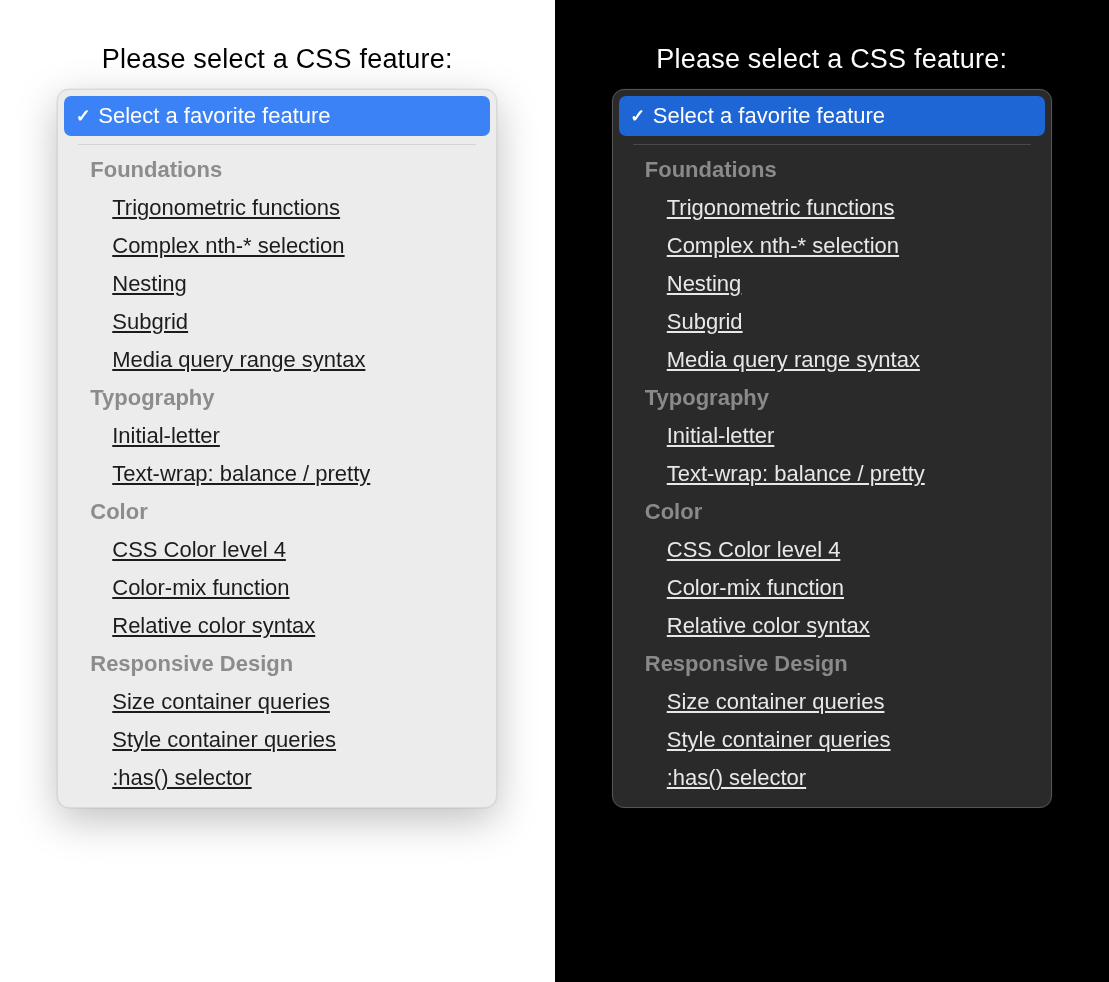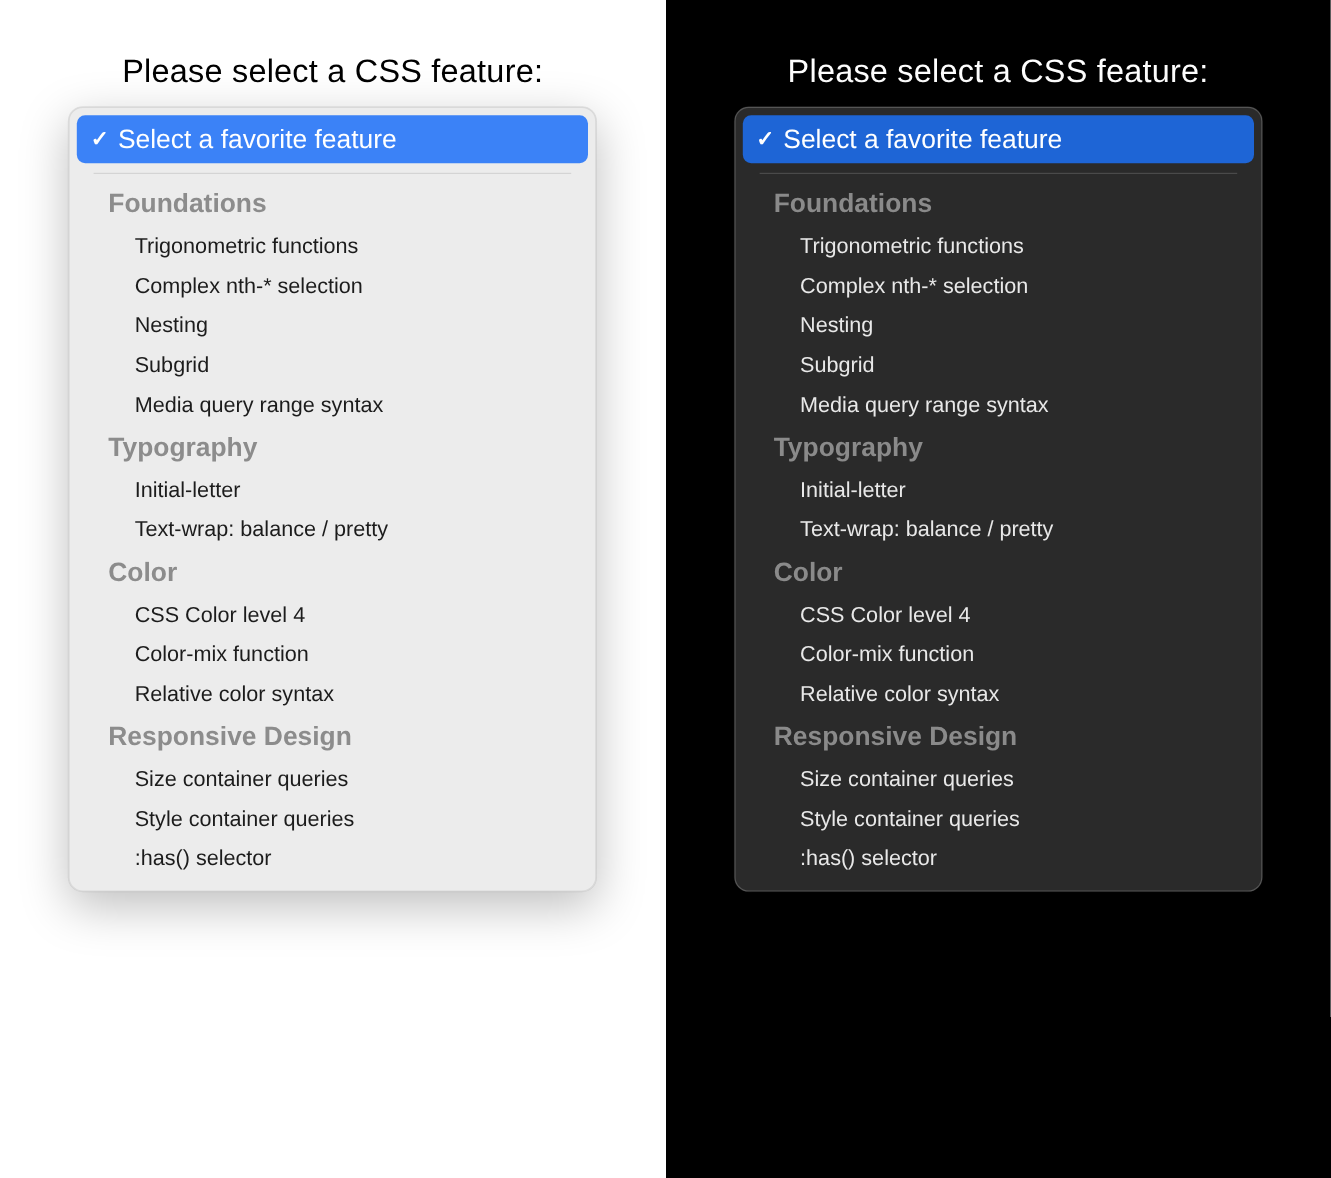--- a/index.html
+++ b/index.html
@@ -76,25 +76,26 @@
 
   .group-label {
     font-size: 22px;
     padding: 6px 0 6px 26px;
     font-weight: 700;
   }
   .light .group-label { color: #8c8c8c; }
   .dark  .group-label { color: #8a8a8a; }
 
   .option {
-    font-size: 18px;
+    font-size: 22px;
     padding: 6px 0 6px 48px;
     font-weight: 400;
     border-radius: 6px;
     cursor: default;
+    text-decoration: underline;
   }
   .light .option { color: #1c1c1c; }
   .dark  .option { color: #e8e8e8; }
 </style>
 </head>
 <body>
 
 <div class="pane light">
   <div class="prompt">Please select a CSS feature:</div>
   <div class="popup">

